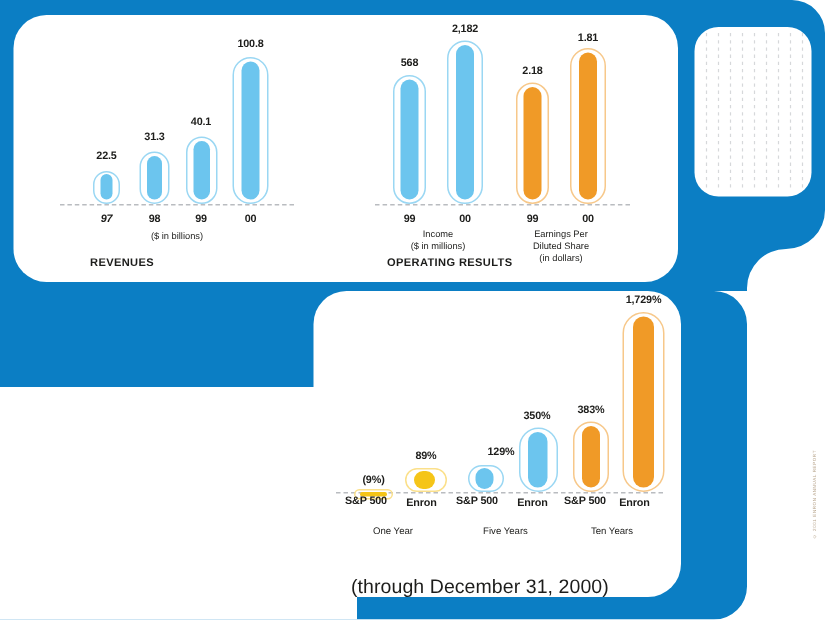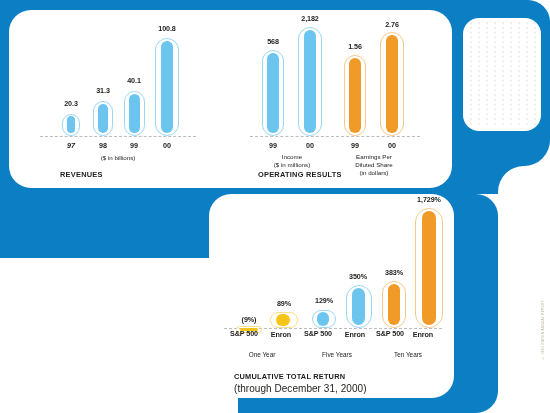--- a/index.html
+++ b/index.html
@@ -21,21 +21,21 @@
   
   .cap{position:absolute;bottom:0;border:1px solid transparent;box-sizing:border-box;}
   .capfill{position:absolute;bottom:2px;box-sizing:border-box;}
 
   .vlabel{position:absolute;font-size:7.2px;font-weight:bold;color:#1d1d1b;white-space:nowrap;text-align:center;letter-spacing:-0.1px;}
   .xlabel{position:absolute;font-size:7.2px;font-weight:bold;color:#1d1d1b;white-space:nowrap;text-align:center;letter-spacing:-0.1px;}
   .unit{position:absolute;font-size:6.2px;color:#1d1d1b;white-space:nowrap;text-align:center;line-height:1.22;}
   .sect-title{position:absolute;font-size:7.4px;font-weight:bold;color:#1d1d1b;letter-spacing:0.25px;white-space:nowrap;}
   .grp{position:absolute;font-size:6.4px;color:#1d1d1b;white-space:nowrap;text-align:center;}
   .cap-title{position:absolute;font-size:7.4px;font-weight:bold;color:#1d1d1b;letter-spacing:0.2px;line-height:1.45;white-space:nowrap;}
-  .cap-sub{position:absolute;font-size:10px;color:#1d1d1b;letter-spacing:0.05px;white-space:nowrap;}
+  .cap-sub{position:absolute;font-size:13px;color:#1d1d1b;letter-spacing:0.05px;white-space:nowrap;}
 
   .credit{
     position:absolute;left:541px;top:300px;
     font-size:3px;color:#b9a78f;letter-spacing:0.4px;
     writing-mode:vertical-rl;transform:rotate(180deg);
     white-space:nowrap;
   }
 </style>
 </head>
 <body>
@@ -70,21 +70,21 @@
     <path d="M454 194 H476 A22,22 0 0 1 498,216 V392 A21,21 0 0 0 519,413 H550 V194 Z" fill="#ffffff"></path>
   </svg>
 
   <div class="chart" style="left:40px;top:20px;width:150px;height:118px;">
     <div class="baseline" style="left:0;right:-6px;top:116px;width:156px;"></div>
 
     <div style="position:absolute;left:22px;bottom:2px;width:18px;height:22px;">
       <div class="cap" style="left:0;bottom:0;width:18px;height:22px;border:1px solid #9ad7f3;border-radius:9px;"></div>
       <div class="capfill" style="left:5px;bottom:3px;width:8px;height:17px;background:#6cc5ee;border-radius:4px;"></div>
     </div>
-    <div class="vlabel" style="left:14px;top:79px;width:34px;">20.3</div>
+    <div class="vlabel" style="left:14px;top:79px;width:34px;">22.5</div>
     <div class="xlabel" style="left:14px;top:121px;width:34px;font-style:italic;">97</div>
 
     <div style="position:absolute;left:53px;bottom:2px;width:20px;height:35px;">
       <div class="cap" style="left:0;bottom:0;width:20px;height:35px;border:1px solid #9ad7f3;border-radius:10px;"></div>
       <div class="capfill" style="left:5px;bottom:3px;width:10px;height:29px;background:#6cc5ee;border-radius:5px;"></div>
     </div>
     <div class="vlabel" style="left:46px;top:66px;width:34px;">31.3</div>
     <div class="xlabel" style="left:46px;top:121px;width:34px;">98</div>
 
     <div style="position:absolute;left:84px;bottom:2px;width:21px;height:45px;">
@@ -126,28 +126,28 @@
     <div class="unit" style="left:-8px;top:141px;width:100px;">($ in millions)</div>
   </div>
   <div class="sect-title" style="left:258px;top:170px;">OPERATING RESULTS</div>
 
   <div class="chart" style="left:332px;top:20px;width:92px;height:118px;">
 
     <div style="position:absolute;left:12px;bottom:2px;width:22px;height:81px;">
       <div class="cap" style="left:0;bottom:0;width:22px;height:81px;border:1px solid #f7c88a;border-radius:11px;"></div>
       <div class="capfill" style="left:5px;bottom:3px;width:12px;height:75px;background:#f09a27;border-radius:6px;"></div>
     </div>
-    <div class="vlabel" style="left:6px;top:22px;width:34px;">1.56</div>
+    <div class="vlabel" style="left:6px;top:22px;width:34px;">2.18</div>
     <div class="xlabel" style="left:6px;top:121px;width:34px;">99</div>
 
     <div style="position:absolute;left:48px;bottom:2px;width:24px;height:104px;">
       <div class="cap" style="left:0;bottom:0;width:24px;height:104px;border:1px solid #f7c88a;border-radius:12px;"></div>
       <div class="capfill" style="left:6px;bottom:3px;width:12px;height:98px;background:#f09a27;border-radius:6px;"></div>
     </div>
-    <div class="vlabel" style="left:42px;top:0px;width:36px;">2.76</div>
+    <div class="vlabel" style="left:42px;top:0px;width:36px;">1.81</div>
     <div class="xlabel" style="left:43px;top:121px;width:34px;">00</div>
 
     <div class="unit" style="left:-8px;top:133px;width:100px;">Earnings Per</div>
     <div class="unit" style="left:-8px;top:141px;width:100px;">Diluted Share</div>
     <div class="unit" style="left:-8px;top:149px;width:100px;">(in dollars)</div>
   </div>
 
   <div class="chart" style="left:228px;top:200px;width:210px;height:130px;">
     <div class="baseline" style="left:-4px;top:128px;width:218px;"></div>
 
@@ -160,21 +160,21 @@
     <div style="position:absolute;left:42px;bottom:2px;width:28px;height:16px;">
       <div class="cap" style="left:0;bottom:0;width:28px;height:16px;border:1px solid #fbe08a;border-radius:8px;"></div>
       <div class="capfill" style="left:6px;bottom:2px;width:14px;height:12px;background:#f5c518;border-radius:6px;"></div>
     </div>
     <div class="vlabel" style="left:39px;top:99px;width:34px;">89%</div>
 
     <div style="position:absolute;left:84px;bottom:2px;width:24px;height:18px;">
       <div class="cap" style="left:0;bottom:0;width:24px;height:18px;border:1px solid #9ad7f3;border-radius:9px;"></div>
       <div class="capfill" style="left:5px;bottom:2px;width:12px;height:14px;background:#6cc5ee;border-radius:6px;"></div>
     </div>
-    <div class="vlabel" style="left:78px;top:96px;width:36px;">129%</div>
+    <div class="vlabel" style="left:88px;top:96px;width:36px;">129%</div>
 
     <div style="position:absolute;left:118px;bottom:2px;width:26px;height:43px;">
       <div class="cap" style="left:0;bottom:0;width:26px;height:43px;border:1px solid #9ad7f3;border-radius:13px;"></div>
       <div class="capfill" style="left:6px;bottom:3px;width:13px;height:37px;background:#6cc5ee;border-radius:6.5px;"></div>
     </div>
     <div class="vlabel" style="left:112px;top:72px;width:36px;">350%</div>
 
     <div style="position:absolute;left:154px;bottom:2px;width:24px;height:47px;">
       <div class="cap" style="left:0;bottom:0;width:24px;height:47px;border:1px solid #f7c88a;border-radius:12px;"></div>
       <div class="capfill" style="left:6px;bottom:3px;width:12px;height:41px;background:#f09a27;border-radius:6px;"></div>
@@ -192,17 +192,16 @@
   <div class="xlabel" style="left:262px;top:330px;width:38px;">Enron</div>
   <div class="xlabel" style="left:300px;top:330px;width:36px;line-height:1.15;white-space:normal;">S&amp;P 500</div>
   <div class="xlabel" style="left:336px;top:330px;width:38px;">Enron</div>
   <div class="xlabel" style="left:372px;top:330px;width:36px;line-height:1.15;white-space:normal;">S&amp;P 500</div>
   <div class="xlabel" style="left:404px;top:330px;width:38px;">Enron</div>
 
   <div class="grp" style="left:232px;top:351px;width:60px;">One Year</div>
   <div class="grp" style="left:306px;top:351px;width:62px;">Five Years</div>
   <div class="grp" style="left:378px;top:351px;width:60px;">Ten Years</div>
 
-  <div class="cap-title" style="left:234px;top:372px;">CUMULATIVE TOTAL RETURN</div>
   <div class="cap-sub" style="left:234px;top:383px;">(through December 31, 2000)</div>
 
   <div class="credit">© 2001 ENRON ANNUAL REPORT</div>
 </div>
 
 </body></html>

